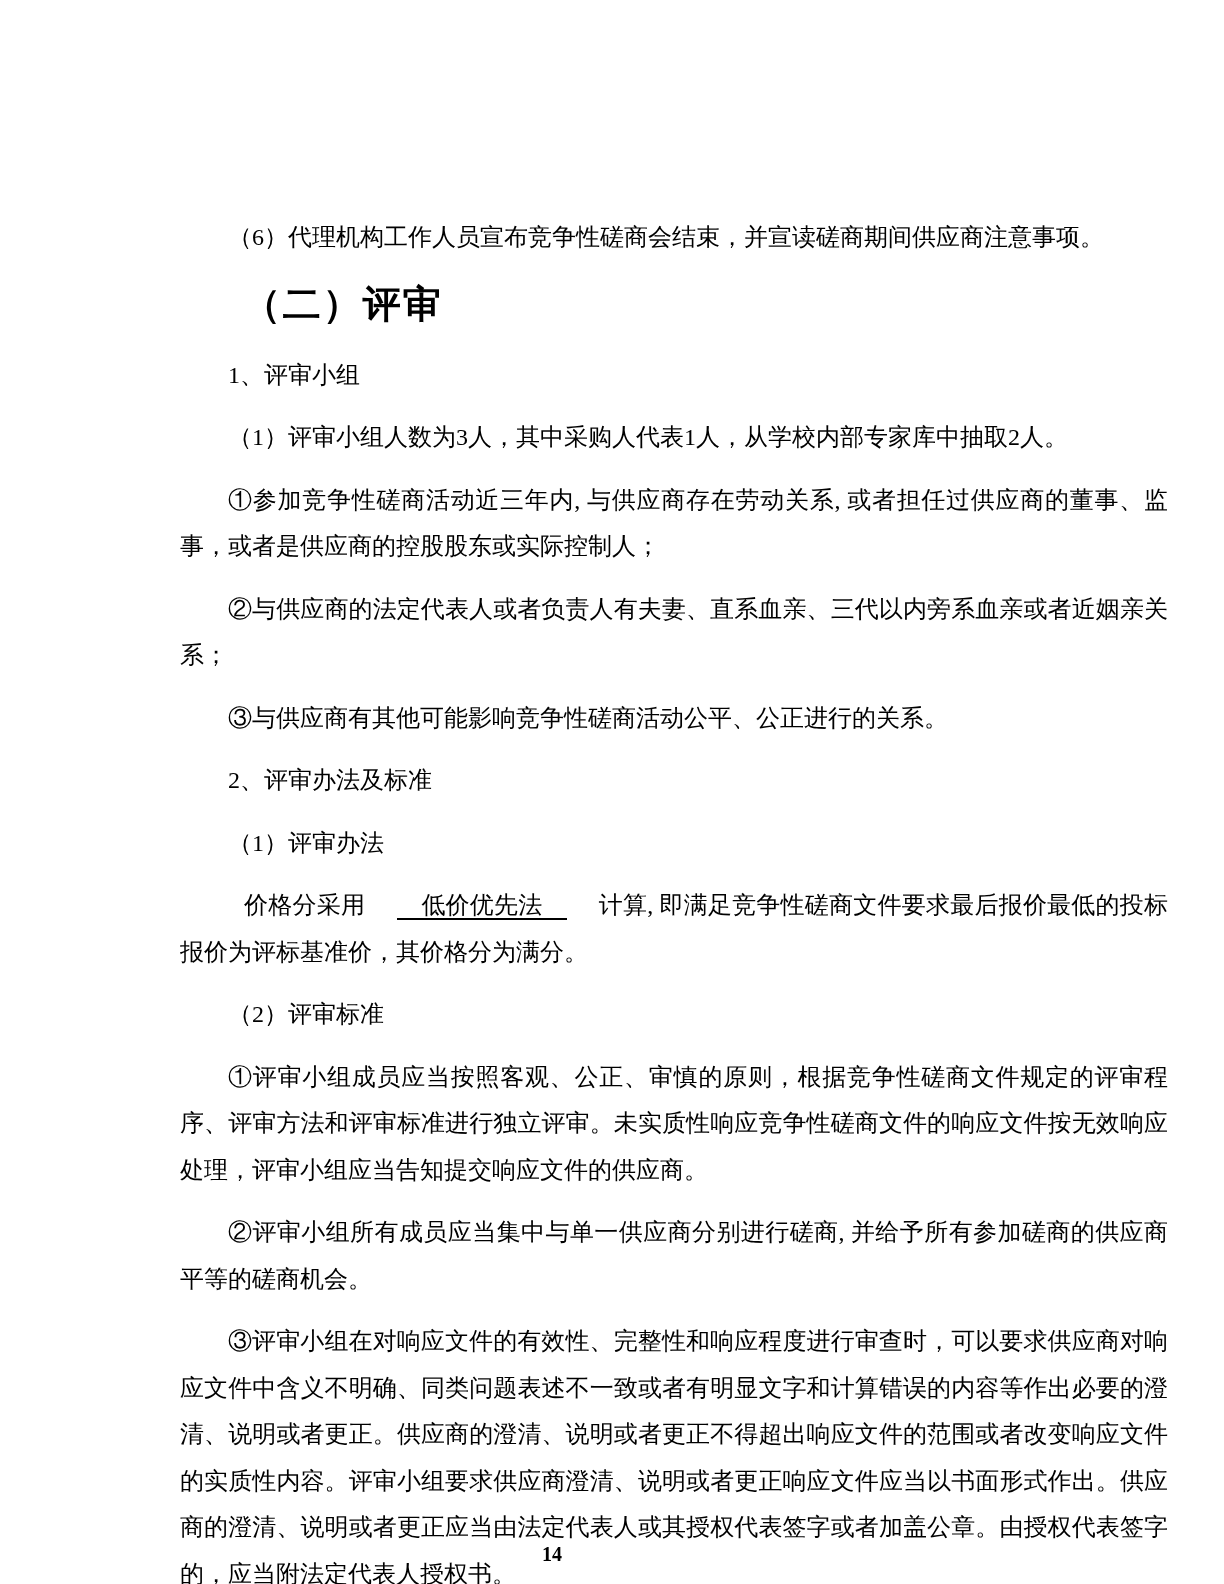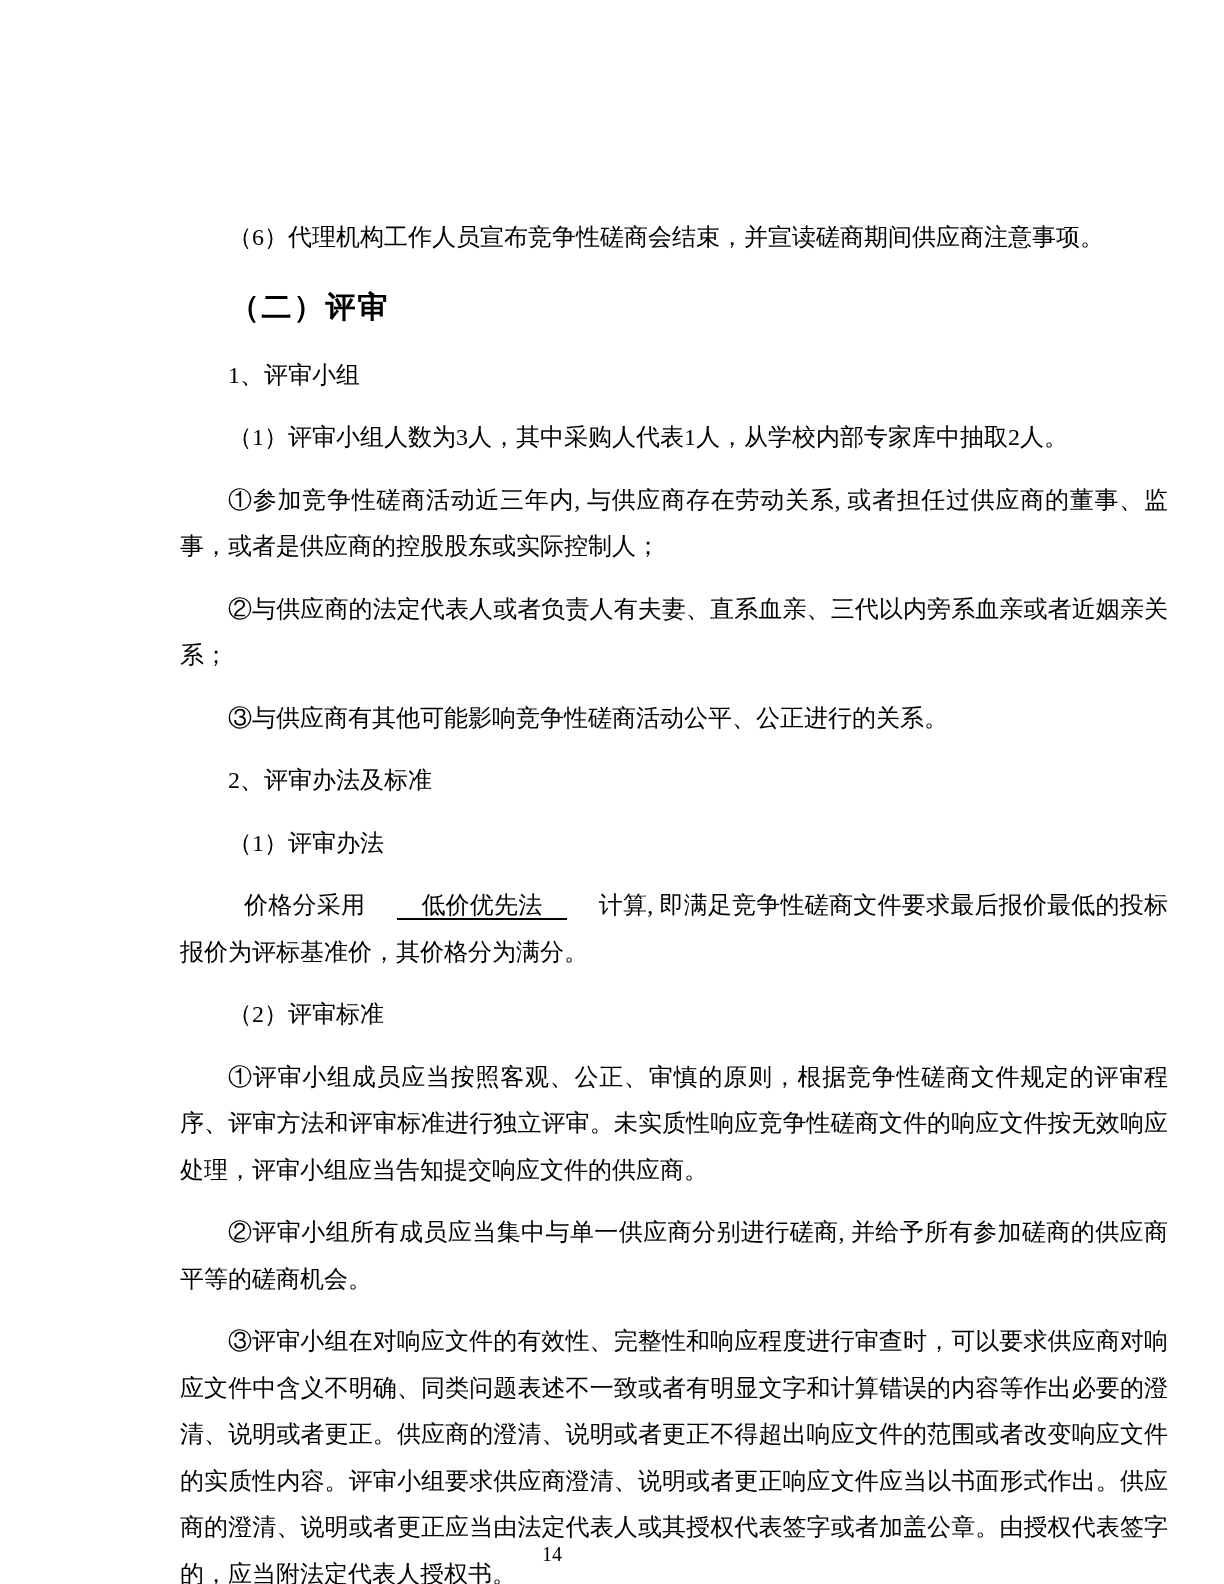--- a/index.html
+++ b/index.html
@@ -34,39 +34,40 @@
     word-break: break-all;
   }
   p.list-item {
     font-size: 24px;
     line-height: 46.5px;
     text-align: justify;
     text-indent: 2em;
     word-break: break-all;
   }
   h2.section-heading {
-    font-size: 30px;
+    font-size: 38px;
     line-height: 59px;
     font-weight: bold;
     text-indent: 1.65em;
     letter-spacing: 2px;
-    font-family: Liberation Serif, serif;
+    font-family: Liberation Mono, monospace;
   }
   .u {
     border-bottom: 2px solid #000000;
     white-space: pre;
   }
   .footer {
     position: absolute;
     left: 0;
     top: 1476px;
     width: 976px;
     text-align: center;
     font-size: 20px;
     line-height: 28px;
+    font-weight: bold;
   }
 </style>
 </head>
 <body>
 
 <div class="page">
   <div class="content">
 
     <p class="body">（6）代理机构工作人员宣布竞争性磋商会结束，并宣读磋商期间供应商注意事项。</p>
 

